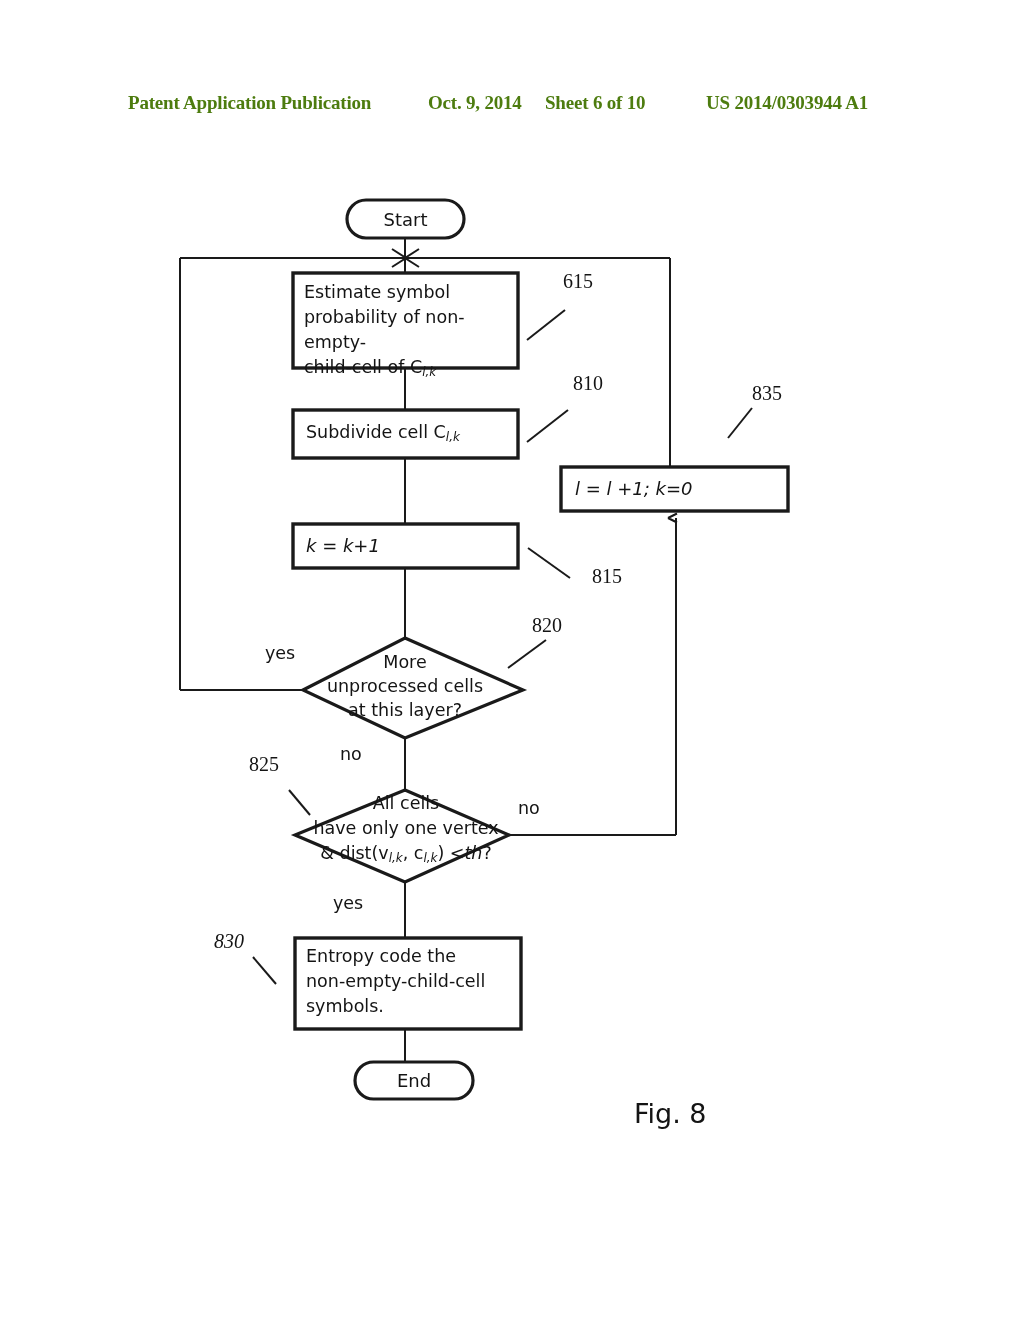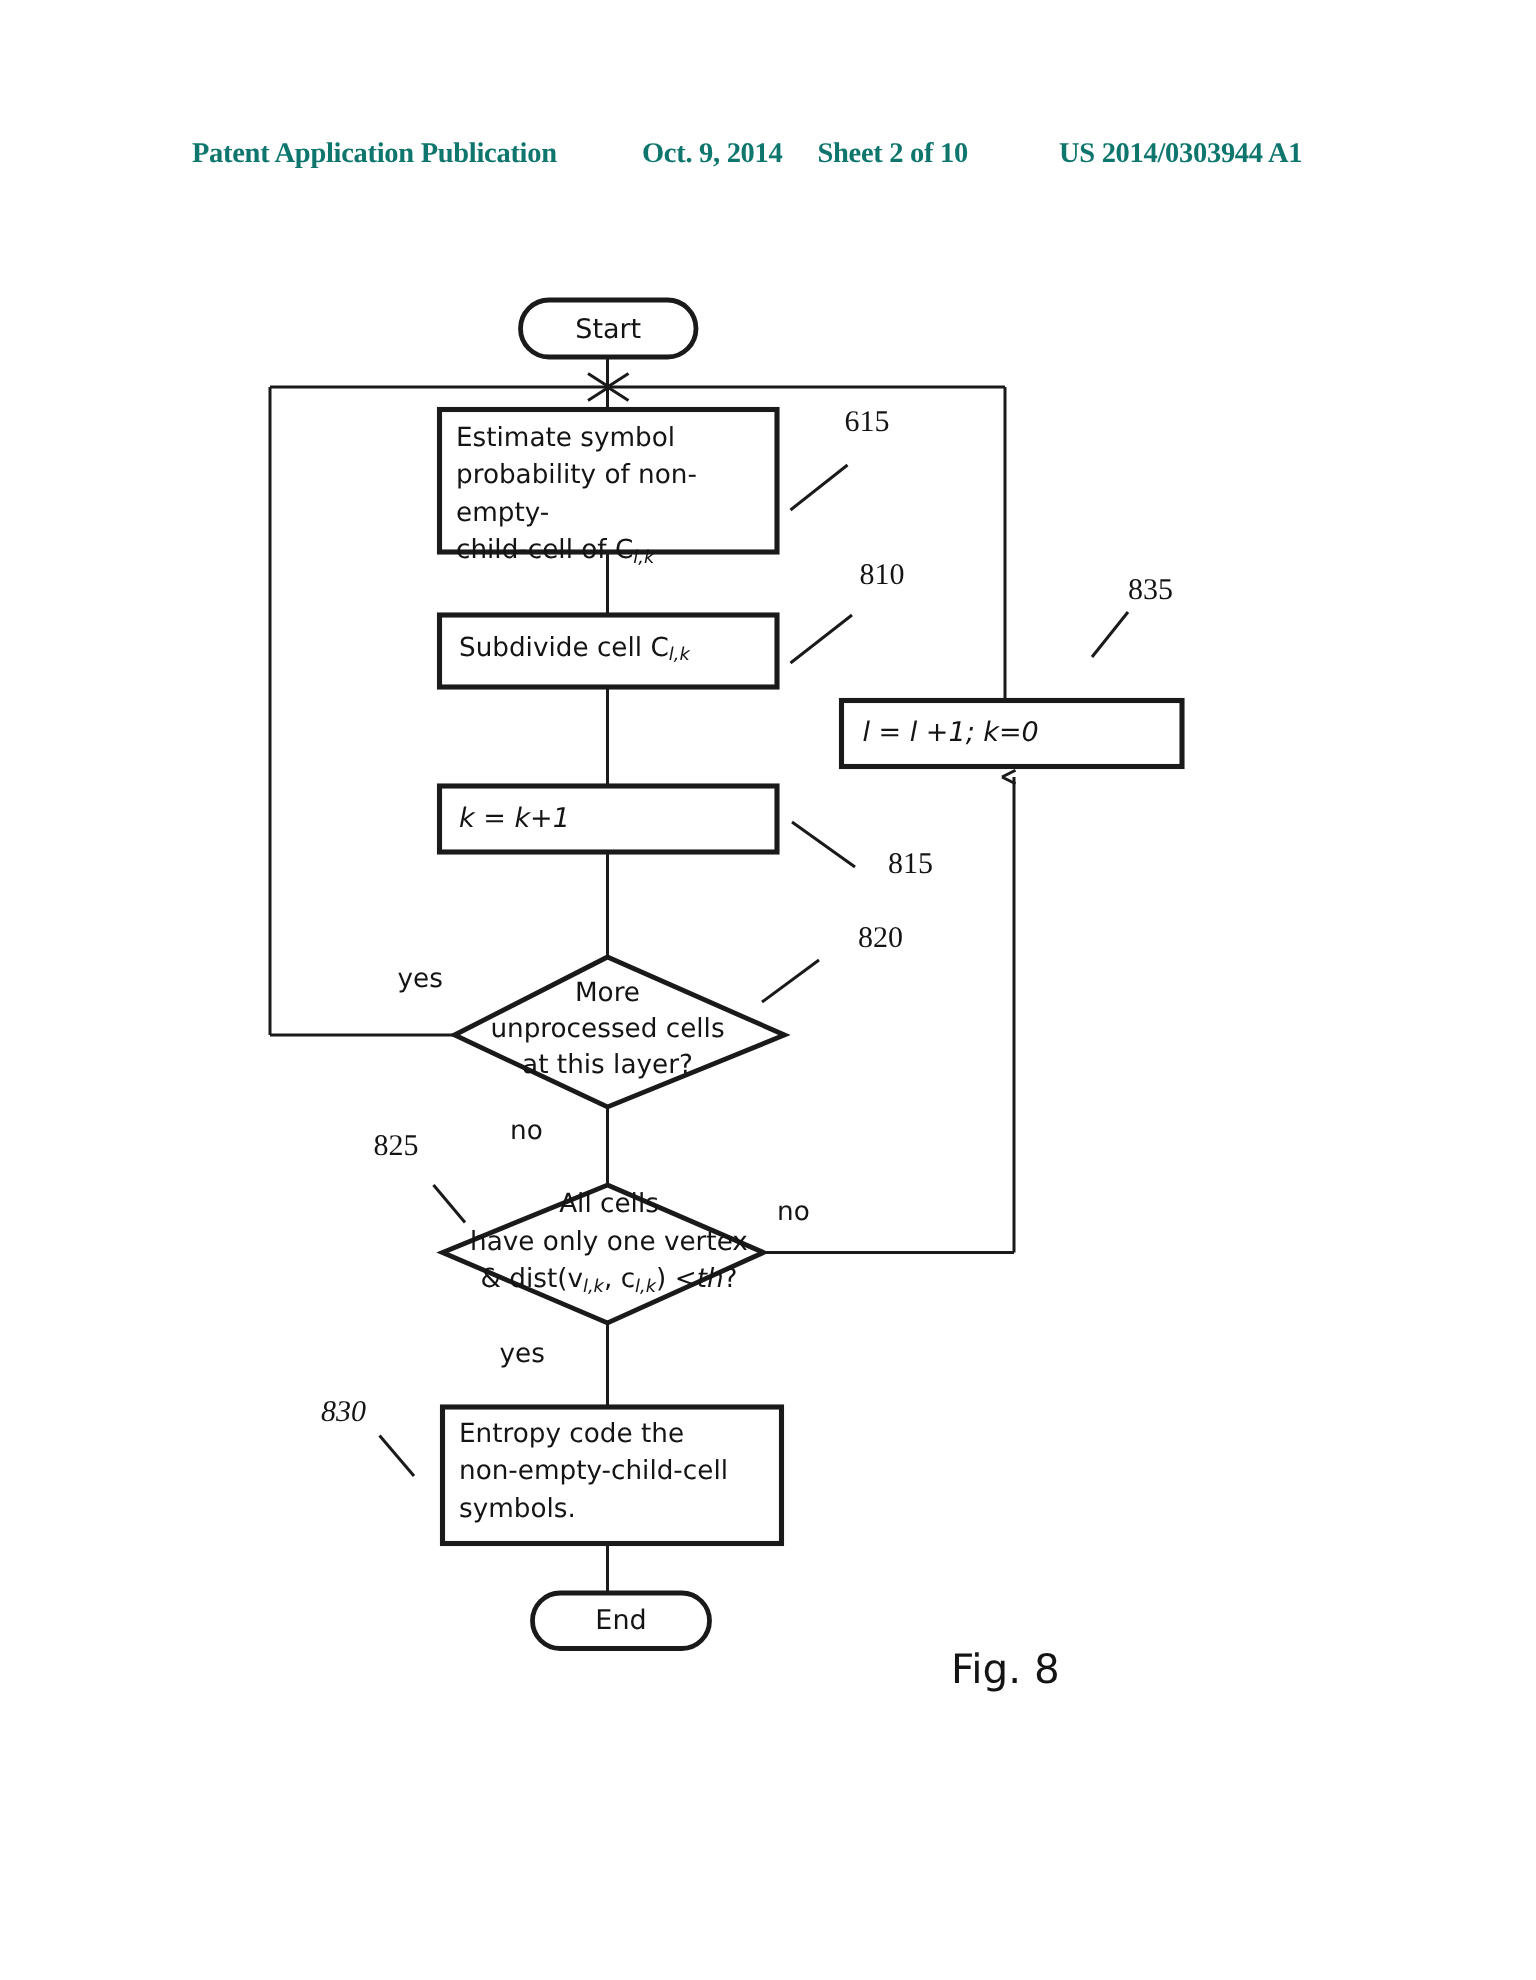--- a/index.html
+++ b/index.html
@@ -22,21 +22,21 @@
     top: 86px;
     left: 0;
     width: 1024px;
     height: 34px;
     display: flex;
     align-items: center;
     font-family: "Liberation Serif", serif;
     font-weight: bold;
     font-size: 19px;
     letter-spacing: -0.2px;
-    color: #0f766e;
+    color: #4d7c0f;
   }
   #page-header .h-pub   { position: absolute; left: 128px;  white-space: nowrap; }
   #page-header .h-date  { position: absolute; left: 428px;  white-space: nowrap; }
   #page-header .h-sheet { position: absolute; left: 545px;  white-space: nowrap; }
   #page-header .h-num   { position: absolute; left: 706px;  white-space: nowrap; }
 
   
   #figure-canvas {
     position: absolute;
     left: 0;
@@ -95,21 +95,21 @@
     font-size: 0.68em;
     vertical-align: -0.28em;
   }
 </style>
 </head>
 <body>
 
 <div id="page-header">
   <span class="h-pub">Patent Application Publication</span>
   <span class="h-date">Oct. 9, 2014</span>
-  <span class="h-sheet">Sheet 2 of 10</span>
+  <span class="h-sheet">Sheet 6 of 10</span>
   <span class="h-num">US 2014/0303944 A1</span>
 </div>
 
 <div id="figure-canvas">
 
   <svg width="1024" height="1320" viewBox="0 0 1024 1320">
     <defs>
       <marker id="arrowUp" markerWidth="12" markerHeight="12" refX="6" refY="9" orient="auto" markerUnits="userSpaceOnUse">
         <path d="M6 1 L1.5 10 M6 1 L10.5 10" stroke="#1a1a1a" stroke-width="2" fill="none"></path>
       </marker>
@@ -197,19 +197,19 @@
   <div class="terminator-label" style="left:355px; top:1070px; width:118px;">End</div>
 
   <div class="branch-label" style="left:265px; top:643px;">yes</div>
   <div class="branch-label" style="left:340px; top:744px;">no</div>
   <div class="branch-label" style="left:333px; top:893px;">yes</div>
   <div class="branch-label" style="left:518px; top:798px;">no</div>
 
   <div class="ref-num" style="left:563px; top:270px;">615</div>
   <div class="ref-num" style="left:573px; top:372px;">810</div>
   <div class="ref-num" style="left:592px; top:565px;">815</div>
-  <div class="ref-num" style="left:572px; top:614px;text-align:right;">820</div>
+  <div class="ref-num" style="left:532px; top:614px;text-align:right;">820</div>
   <div class="ref-num" style="left:249px; top:753px;">825</div>
   <div class="ref-num" style="left:214px; top:930px;font-style:italic;">830</div>
   <div class="ref-num" style="left:752px; top:382px;">835</div>
 
   <div class="fig-label" style="left:634px; top:1098px;">Fig. 8</div>
 </div>
 
 </body></html>

